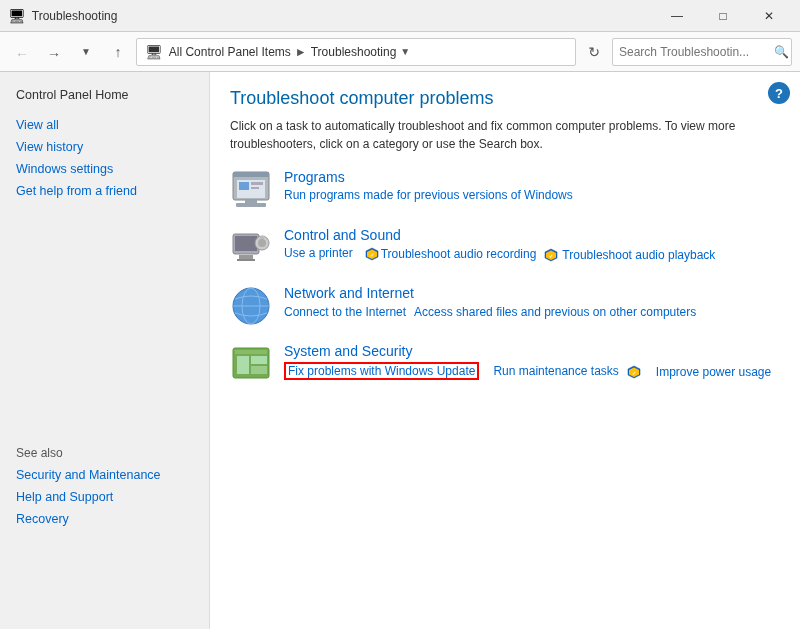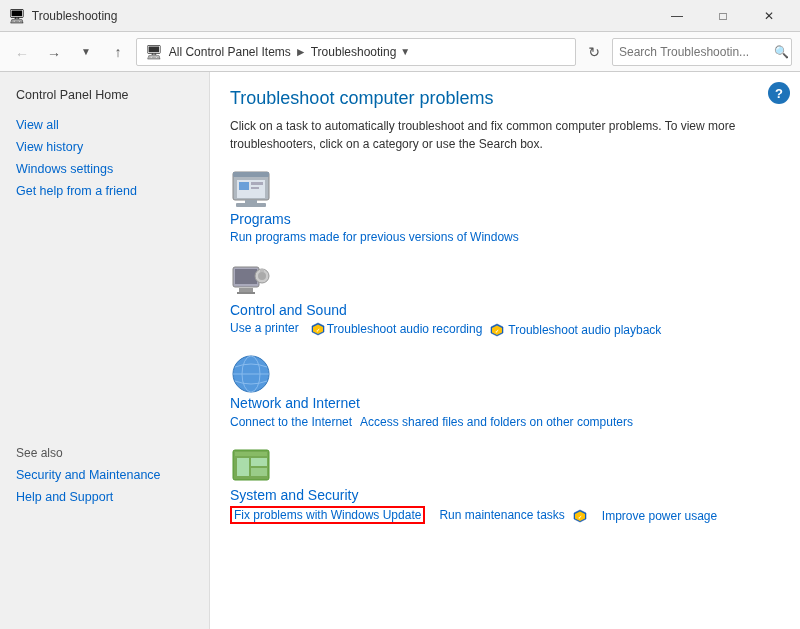--- a/index.html
+++ b/index.html
@@ -143,21 +143,20 @@
       display: flex; align-items: center; justify-content: center;
       color: white; font-size: 13px; font-weight: bold;
       cursor: pointer;
     }
 
     
     .category-item {
       display: flex;
       align-items: flex-start;
       margin-bottom: 16px;
-      flex-direction: column;
     }
     .category-icon {
       width: 42px; height: 42px;
       margin-right: 12px;
       flex-shrink: 0;
       display: flex; align-items: center; justify-content: center;
     }
     .category-content {}
     .category-title {
       color: #0066cc;
@@ -229,20 +228,21 @@
     <a class="sidebar-item">View history</a>
     <a class="sidebar-item">Windows settings</a>
     <a class="sidebar-item">Get help from a friend</a>
 
     <div style="flex:1; min-height: 80px;"></div>
 
     <div style="margin-top: 160px;">
       <div class="see-also-label">See also</div>
       <a class="sidebar-item">Security and Maintenance</a>
       <a class="sidebar-item">Help and Support</a>
+      <a class="sidebar-item">Recovery</a>
     </div>
   </div>
 
   <div class="content">
 
     <div class="help-btn">?</div>
 
     <h1 class="content-title">Troubleshoot computer problems</h1>
     <p class="content-description">Click on a task to automatically troubleshoot and fix common computer problems. To view more troubleshooters, click on a category or use the Search box.</p>
 
@@ -312,21 +312,21 @@
           <ellipse cx="20" cy="20" rx="9" ry="18" fill="none" stroke="#88bbee" stroke-width="1"></ellipse>
           <line x1="2" y1="20" x2="38" y2="20" stroke="#88bbee" stroke-width="1"></line>
           <path d="M4,13 Q20,7 36,13" fill="none" stroke="#88bbee" stroke-width="1"></path>
           <path d="M4,27 Q20,33 36,27" fill="none" stroke="#88bbee" stroke-width="1"></path>
         </svg>
       </div>
       <div class="category-content">
         <div class="category-title">Network and Internet</div>
         <div class="category-links">
           <div><a class="category-link">Connect to the Internet</a></div>
-          <div><a class="category-link">Access shared files and folders on other computers</a></div>
+          <div><a class="category-link">Access shared files and previous on other computers</a></div>
         </div>
       </div>
     </div>
 
     <div class="category-item">
       <div class="category-icon">
         <svg width="40" height="40" viewBox="0 0 40 40">
           <rect x="2" y="4" width="36" height="30" rx="2" fill="#77aa55" stroke="#559933" stroke-width="1"></rect>
           <rect x="4" y="6" width="32" height="4" fill="#88bb66"></rect>
           <rect x="6" y="12" width="12" height="18" fill="#aaddaa"></rect>

